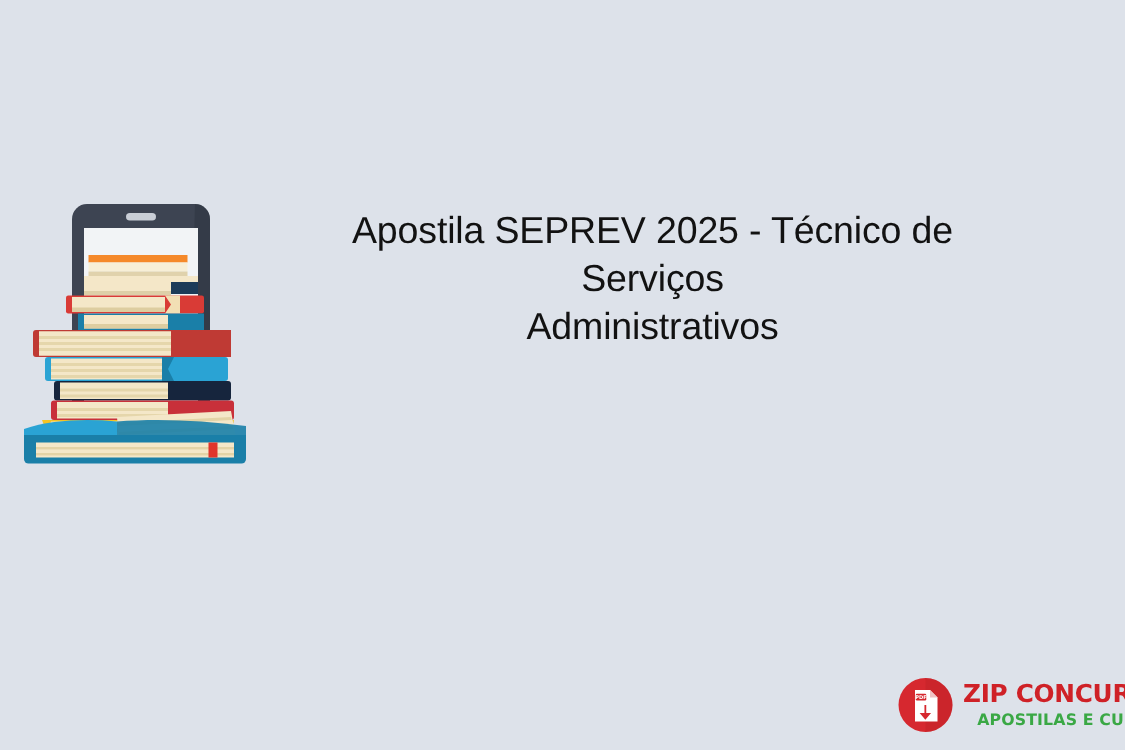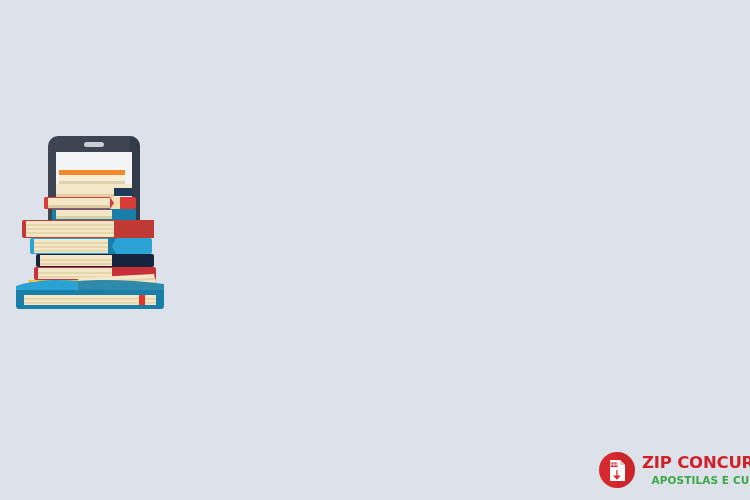--- a/index.html
+++ b/index.html
@@ -185,20 +185,24 @@
         <rect x="12" y="167" width="132" height="10" fill="#f4e7c8"></rect>
         <rect x="12" y="170" width="132" height="1.6" fill="#e3d3a6"></rect>
         <rect x="12" y="174" width="132" height="1.6" fill="#e3d3a6"></rect>
         <rect x="127" y="167" width="6" height="10" fill="#e0352b"></rect>
         <path d="M4 158 c18 -6 40 -7 62 -5 l0 9 h-62 z" fill="#2aa3d4"></path>
         <path d="M66 153 c26 -2 56 -1 86 3 l0 6 h-86 z" fill="#1a7fa8" opacity="0.9"></path>
       </g>
     </svg>
   </div>
 
+  <div class="title-block">
+    <div class="title-text">Apostila SEPREV 2025 - Técnico de Serviços</div>
+    <div class="title-text">Administrativos</div>
+  </div>
 
   <div class="logo">
     <div class="logo-mark">
       <svg width="38" height="38" viewBox="0 0 38 38" xmlns="http://www.w3.org/2000/svg">
         <circle cx="19" cy="19" r="18" fill="#d6282f"></circle>
         <path d="M19 1 a18 18 0 0 1 0 36 z" fill="#b81f26" opacity="0.35"></path>
         <path d="M12 9 h10 l5 5 v16 h-15 z" fill="#ffffff"></path>
         <path d="M22 9 l5 5 h-5 z" fill="#f0c2c4"></path>
         <rect x="12.5" y="11.5" width="7" height="4.5" rx="0.8" fill="#d6282f"></rect>
         <text x="16" y="15.2" font-family="DejaVu Sans, sans-serif" font-size="3.4" font-weight="bold" fill="#ffffff" text-anchor="middle">PDF</text>

